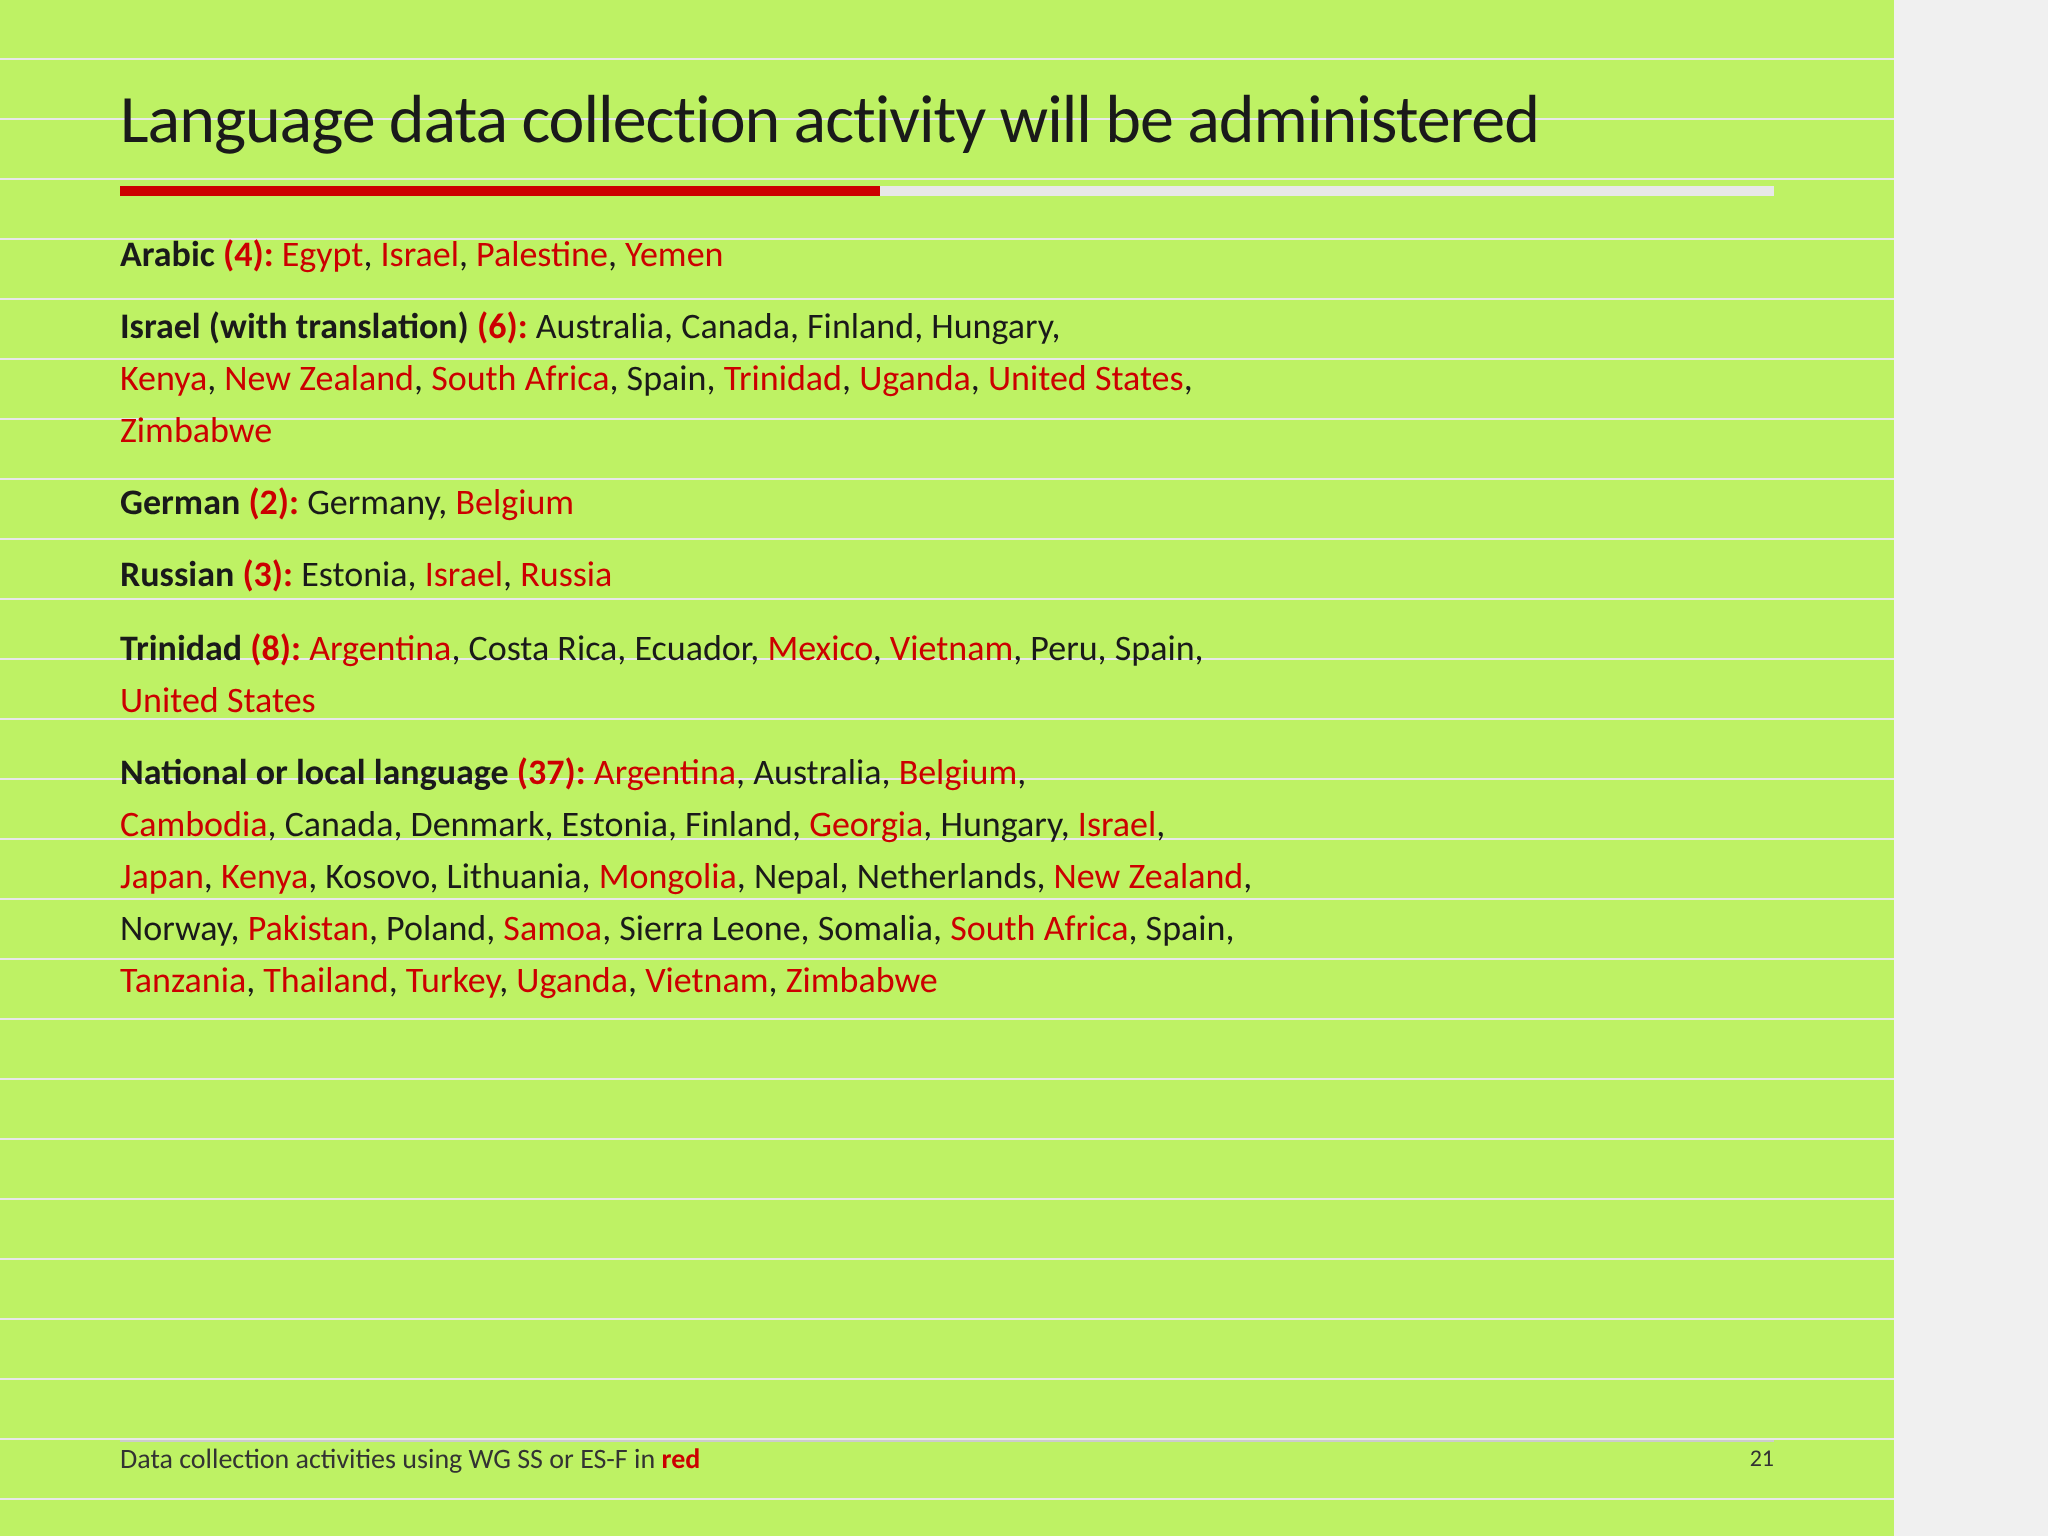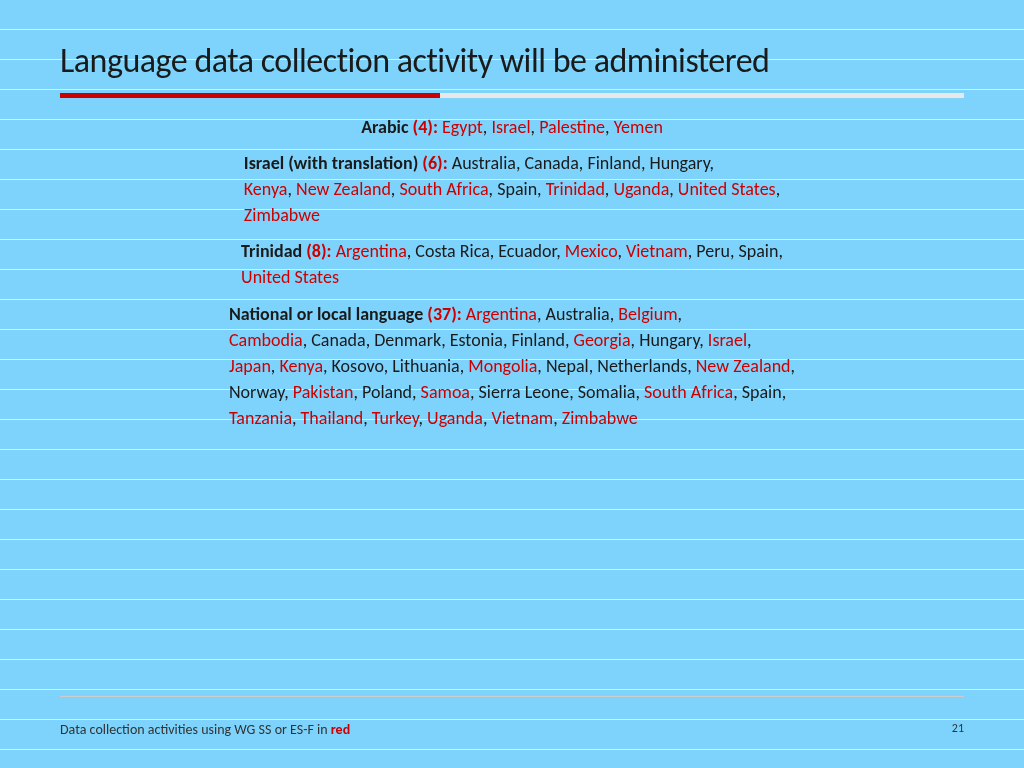--- a/index.html
+++ b/index.html
@@ -10,23 +10,23 @@
 
     body {
       width: 1024px;
       height: 768px;
       background: #f0f0f0;
       font-family: 'Calibri', 'Segoe UI', Arial, sans-serif;
       overflow: hidden;
     }
 
     .slide {
-      width: 1024px;
+      width: 947px;
       height: 768px;
-      background: #7dd3fc;
+      background: #bef264;
       position: relative;
       padding: 40px 60px 30px 60px;
       display: flex;
       flex-direction: column;
     }
 
     
     .slide::before {
       content: '';
       position: absolute;
@@ -78,42 +78,41 @@
       height: 5px;
       flex: 1;
       background: #e8e8e8;
     }
 
     .language-list {
       display: flex;
       flex-direction: column;
       gap: 10px;
       flex: 1;
-      align-items: center;
     }
 
     .language-entry {
       font-size: 18px;
       line-height: 1.45;
       color: #1a1a1a;
     }
 
     .bold {
       font-weight: 700;
     }
 
     .red {
       color: #cc0000;
     }
 
     .footer {
       border-top: 1px solid #cccccc;
-      padding-top: 24px;
+      padding-top: 0;
       display: flex;
-      align-items: flex-start;
+      align-items: center;
       justify-content: space-between;
     }
 
     .footer-text {
       font-size: 14px;
       color: #333333;
     }
 
     .page-number {
       font-size: 12px;
@@ -139,21 +138,29 @@
         <span class="bold">Arabic </span><span class="bold red">(4):</span>
         <span> <span class="red">Egypt</span>, <span class="red">Israel</span>, <span class="red">Palestine</span>, <span class="red">Yemen</span></span>
       </div>
 
       <div class="language-entry">
         <span class="bold">Israel (with translation) </span><span class="bold red">(6):</span>
         <span> Australia, Canada, Finland, Hungary,<br><span class="red">Kenya</span>, <span class="red">New Zealand</span>, <span class="red">South Africa</span>, Spain, <span class="red">Trinidad</span>, <span class="red">Uganda</span>, <span class="red">United States</span>,<br><span class="red">Zimbabwe</span></span>
       </div>
 
 
+      <div class="language-entry">
+        <span class="bold">German </span><span class="bold red">(2):</span>
+        <span> Germany, <span class="red">Belgium</span></span>
+      </div>
 
+      <div class="language-entry">
+        <span class="bold">Russian </span><span class="bold red">(3):</span>
+        <span> Estonia, <span class="red">Israel</span>, <span class="red">Russia</span></span>
+      </div>
 
       <div class="language-entry">
         <span class="bold">Trinidad </span><span class="bold red">(8):</span>
         <span> <span class="red">Argentina</span>, Costa Rica, Ecuador, <span class="red">Mexico</span>, <span class="red">Vietnam</span>, Peru, Spain,<br><span class="red">United States</span></span>
       </div>
 
       <div class="language-entry">
         <span class="bold">National or local language </span><span class="bold red">(37):</span>
         <span> <span class="red">Argentina</span>, Australia, <span class="red">Belgium</span>,<br><span class="red">Cambodia</span>, Canada, Denmark, Estonia, Finland, <span class="red">Georgia</span>, Hungary, <span class="red">Israel</span>,<br><span class="red">Japan</span>, <span class="red">Kenya</span>, Kosovo, Lithuania, <span class="red">Mongolia</span>, Nepal, Netherlands, <span class="red">New Zealand</span>,<br>Norway, <span class="red">Pakistan</span>, Poland, <span class="red">Samoa</span>, Sierra Leone, Somalia, <span class="red">South Africa</span>, Spain,<br><span class="red">Tanzania</span>, <span class="red">Thailand</span>, <span class="red">Turkey</span>, <span class="red">Uganda</span>, <span class="red">Vietnam</span>, <span class="red">Zimbabwe</span></span>
       </div>

